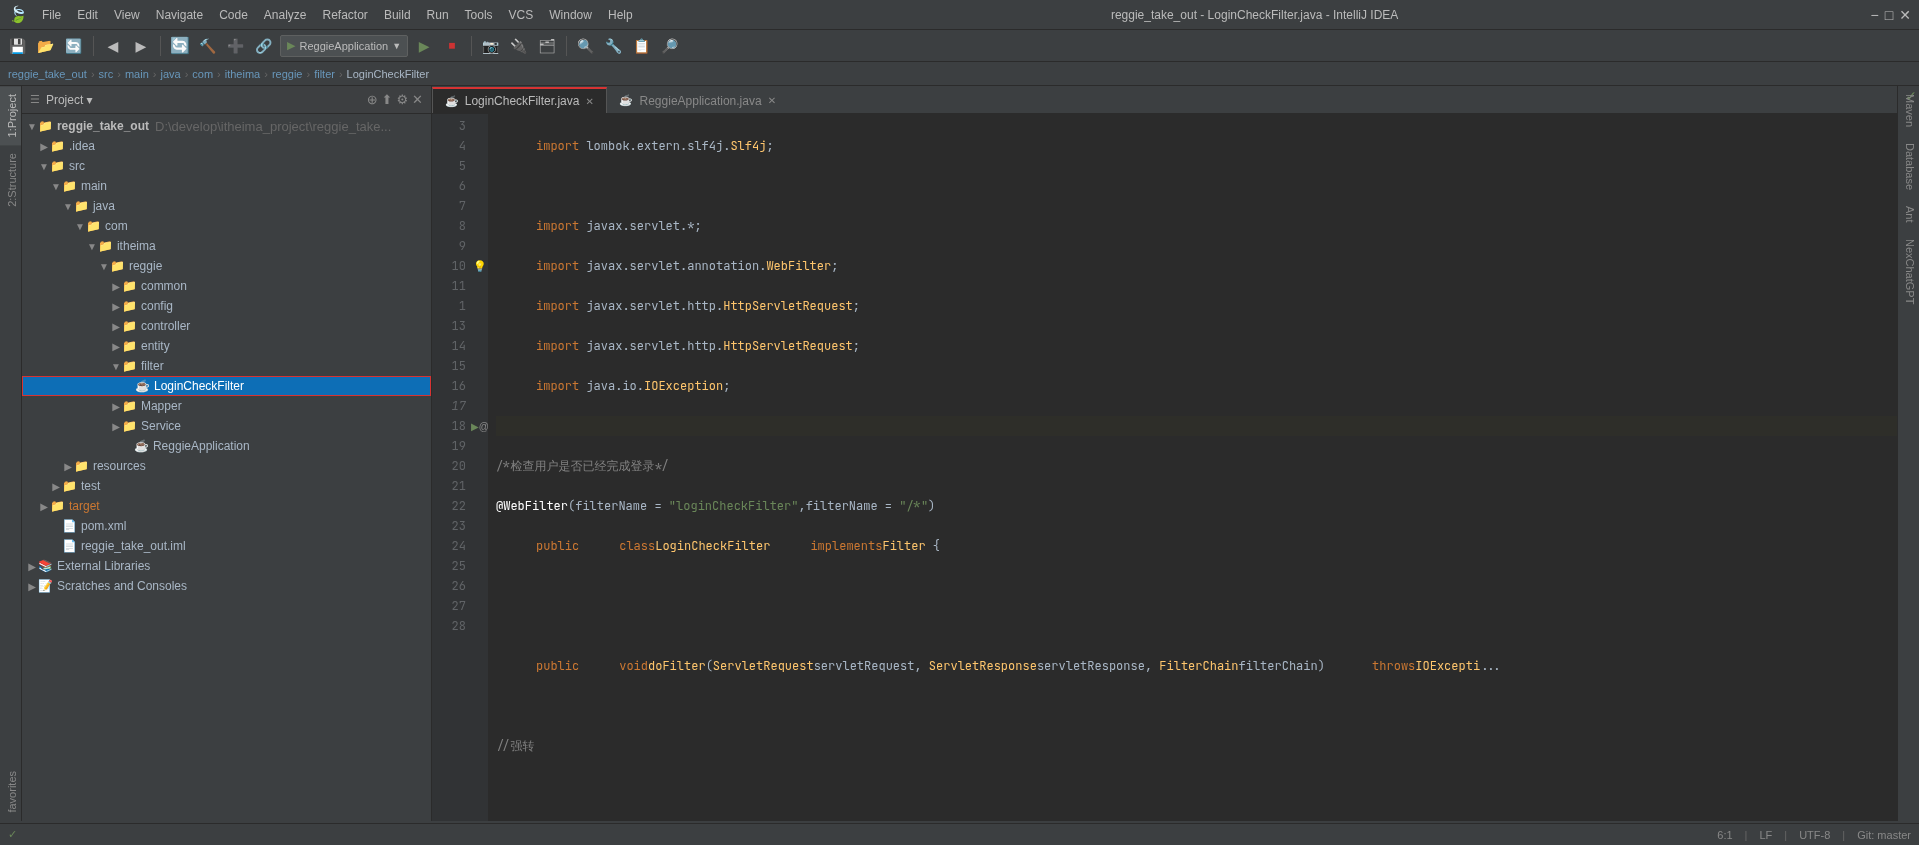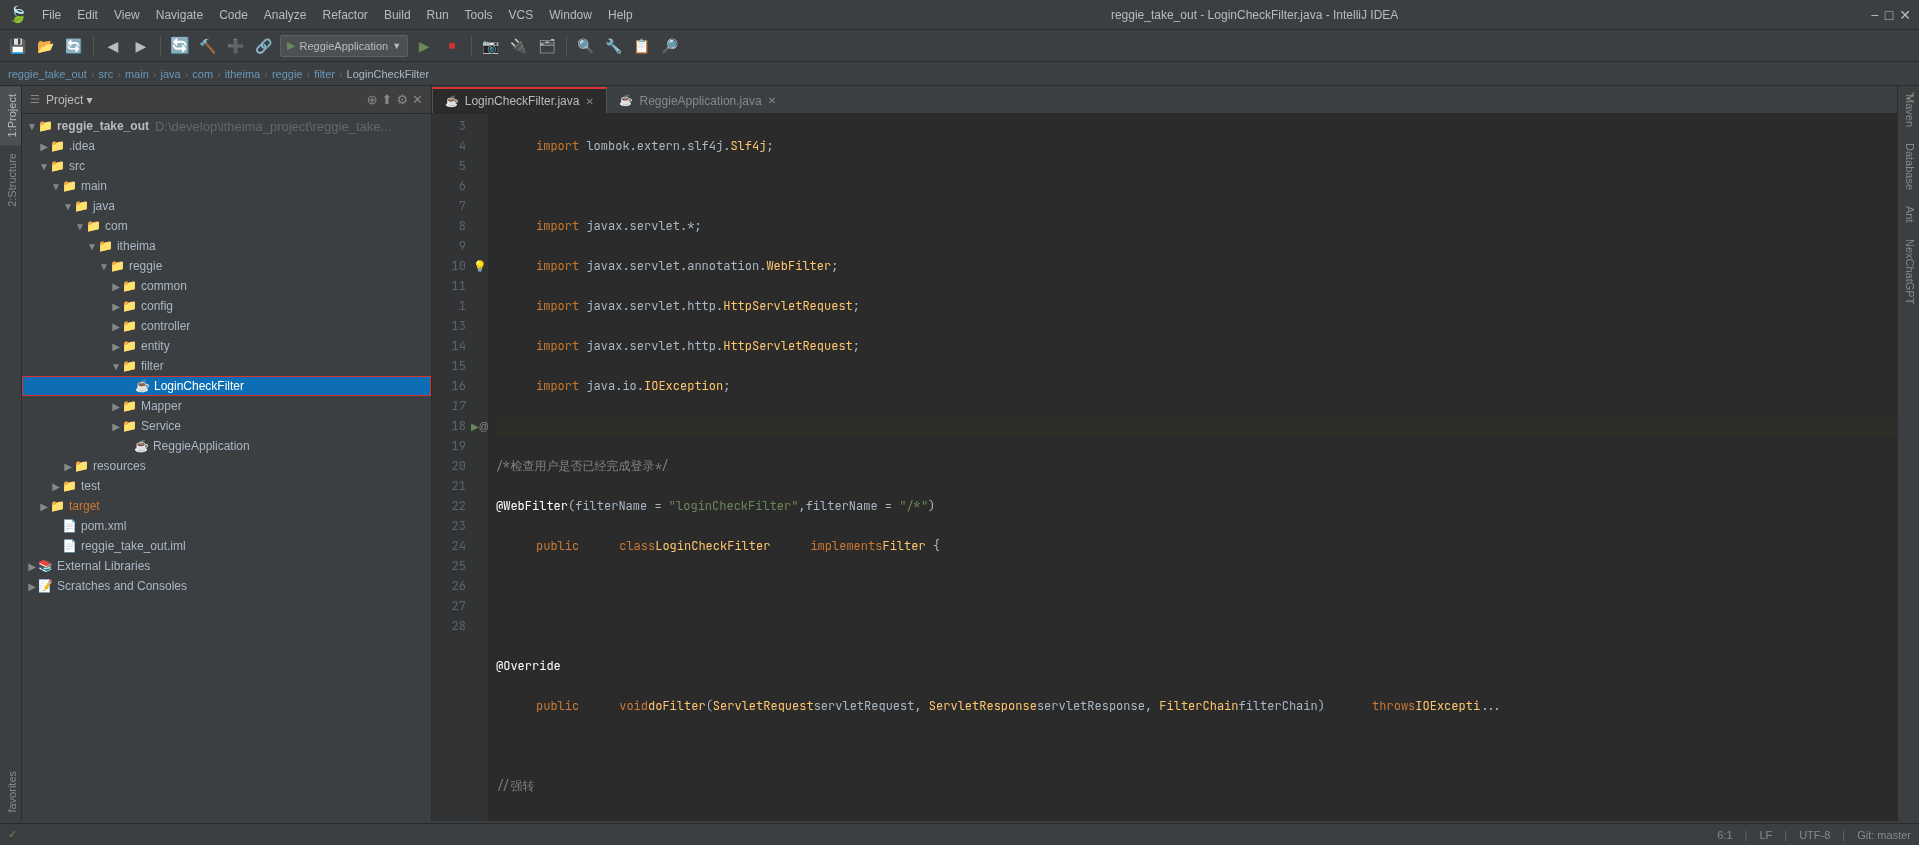--- a/index.html
+++ b/index.html
@@ -672,21 +672,20 @@
 <div class="code-line"><span class="kw">import</span> javax.servlet.annotation.<span class="cls">WebFilter</span>;</div>
 <div class="code-line"><span class="kw">import</span> javax.servlet.http.<span class="cls">HttpServletRequest</span>;</div>
 <div class="code-line"><span class="kw">import</span> javax.servlet.http.<span class="cls">HttpServletRequest</span>;</div>
 <div class="code-line"><span class="kw">import</span> java.io.<span class="cls">IOException</span>;</div>
 <div class="code-line warn-bg"></div>
 <div class="code-line"><span class="comment">/*检查用户是否已经完成登录*/</span></div>
 <div class="code-line"><span class="ann">@WebFilter</span>(<span class="plain">filterName</span> = <span class="str">"loginCheckFilter"</span>,<span class="plain">filterName</span> = <span class="str">"/*"</span>)</div>
 <div class="code-line"><span class="kw">public</span> <span class="kw">class</span> <span class="cls">LoginCheckFilter</span> <span class="kw">implements</span> <span class="iface">Filter</span> {</div>
 <div class="code-line"></div>
 <div class="code-line"></div>
-<div class="code-line">    <span class="ann">@Override</span></div>
 <div class="code-line">    <span class="kw">public</span> <span class="kw">void</span> <span class="method">doFilter</span>(<span class="cls">ServletRequest</span> <span class="param">servletRequest</span>, <span class="cls">ServletResponse</span> <span class="param">servletResponse</span>, <span class="cls">FilterChain</span> <span class="param">filterChain</span>) <span class="kw">throws</span> <span class="cls">IOExcepti</span>...</div>
 <div class="code-line"></div>
 <div class="code-line">        <span class="comment">//强转</span></div>
 
 
 
 
 
 
 

